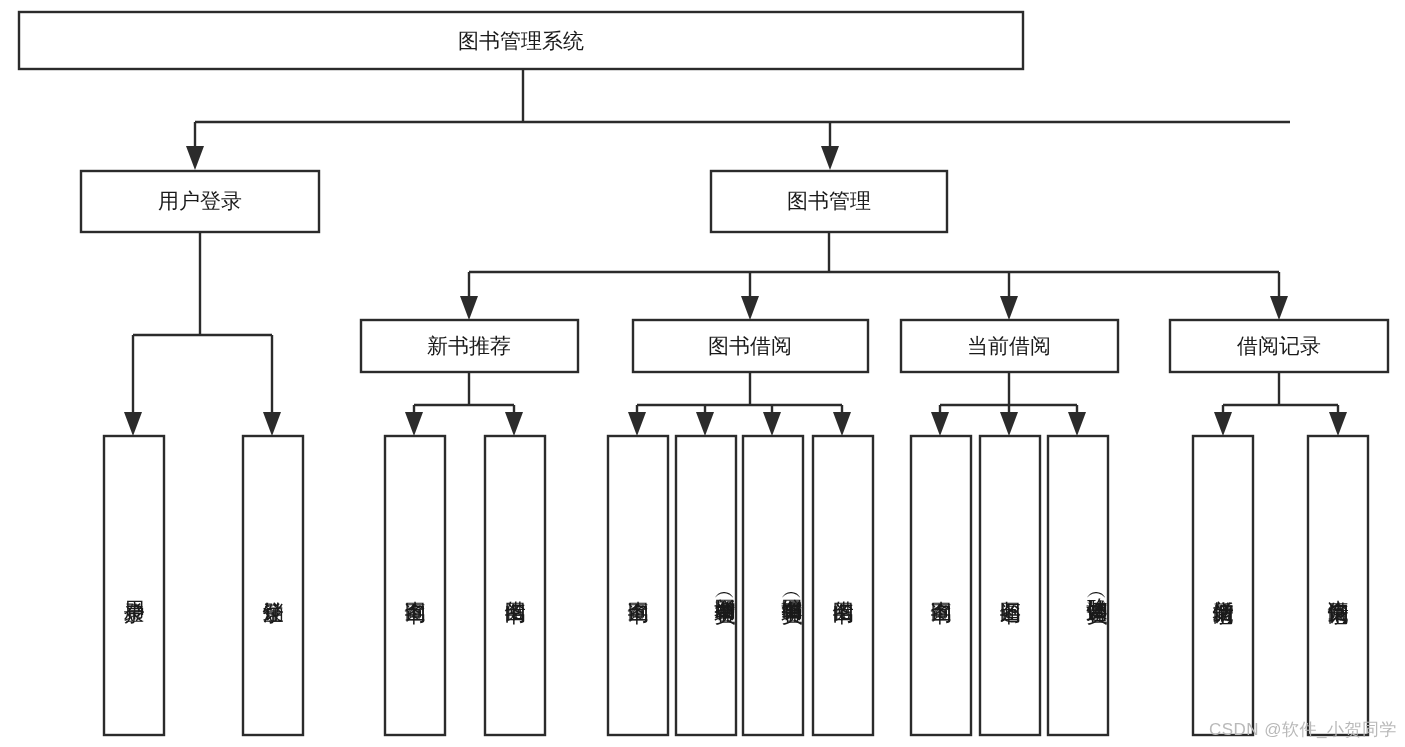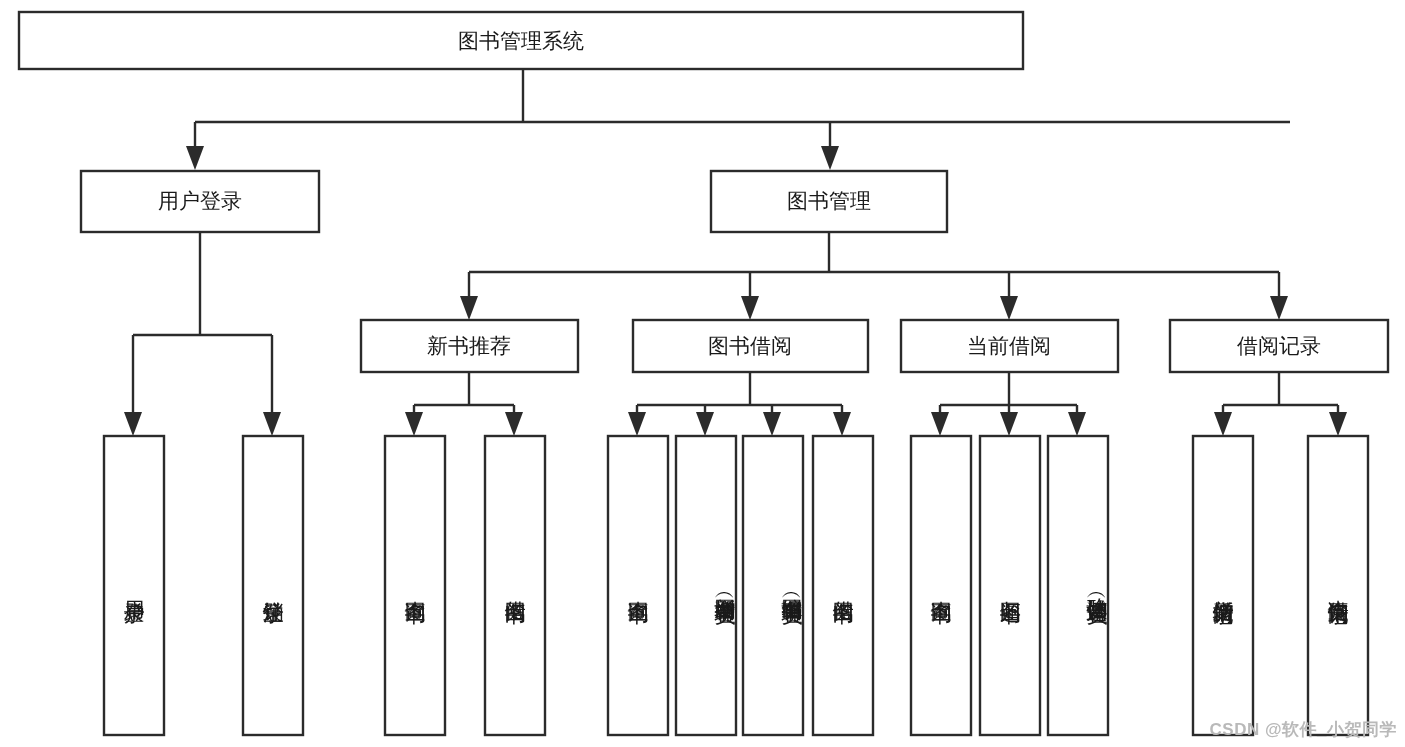--- a/index.html
+++ b/index.html
@@ -66,21 +66,20 @@
   }
   .watermark {
     position: absolute;
     right: 8px;
     bottom: 6px;
     font-family: "Liberation Sans", "DejaVu Sans", sans-serif;
     font-size: 17px;
     color: #b9b9b9;
     letter-spacing: 0.5px;
     white-space: nowrap;
-    font-weight: bold;
   }
 </style>
 </head>
 <body>
 
 <div id="diagram-root">
 
   <svg class="canvas" viewBox="0 0 1405 747" xmlns="http://www.w3.org/2000/svg">
 
     <g>

